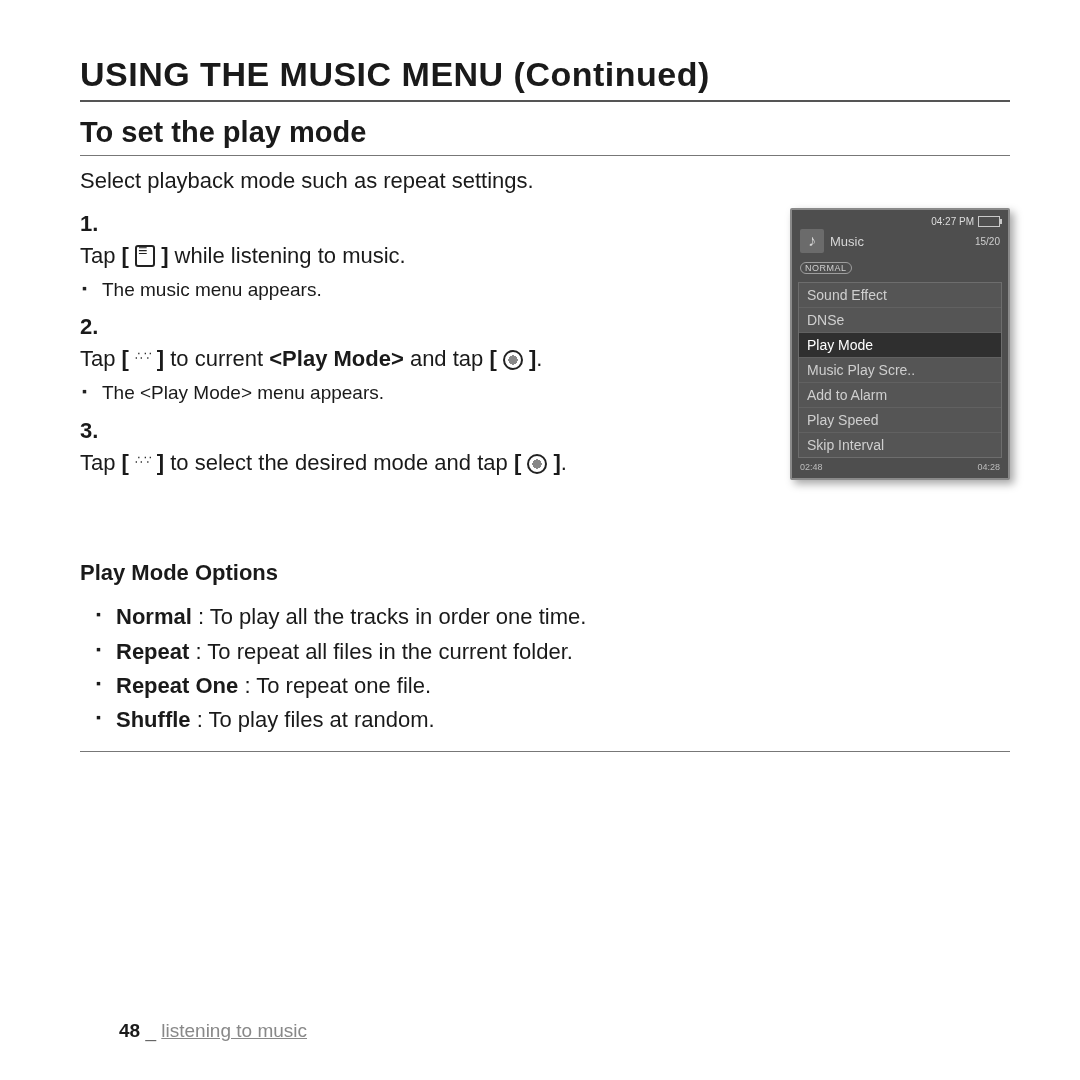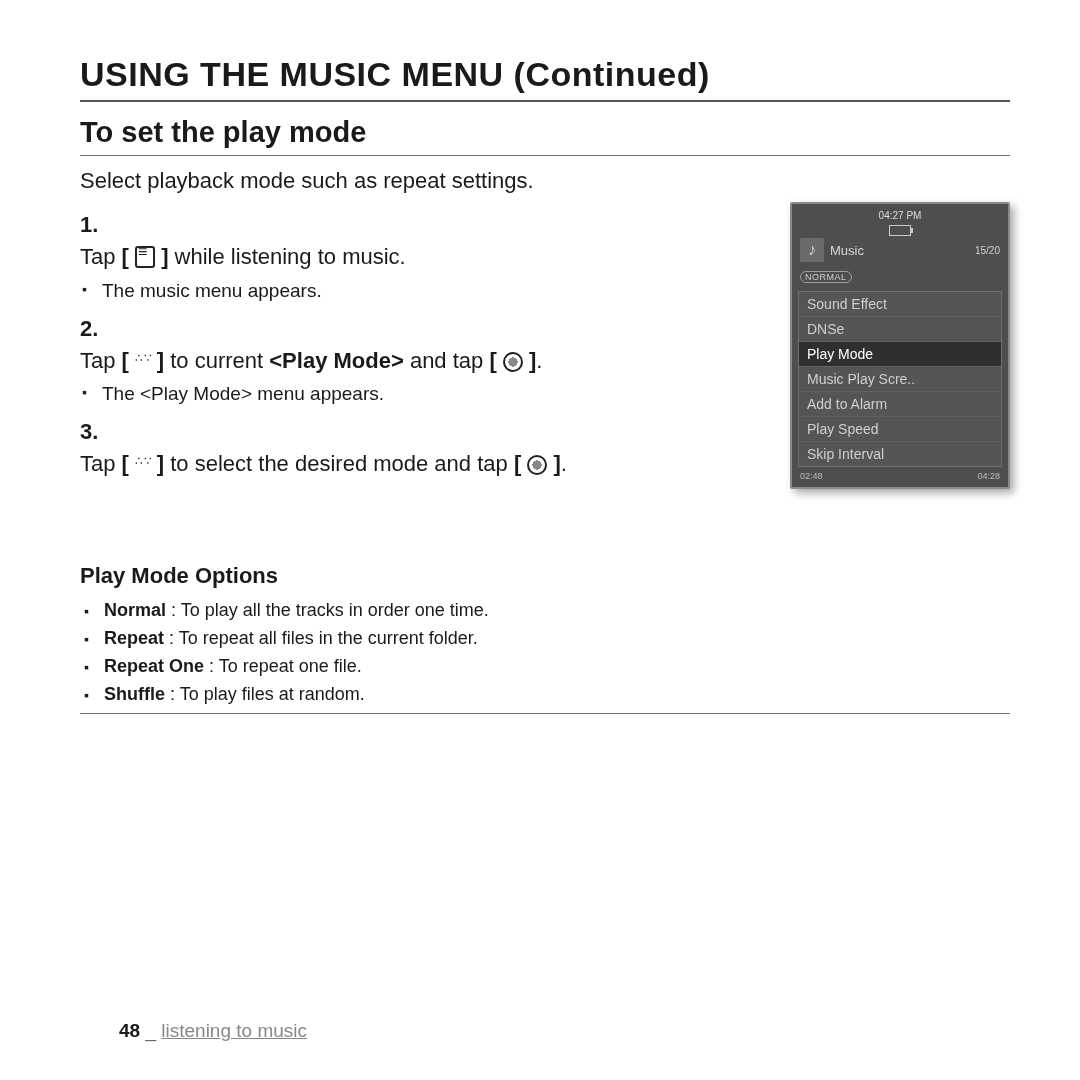--- a/index.html
+++ b/index.html
@@ -128,21 +128,20 @@
     margin-top: -6px;
   }
   .device .status {
     display: flex;
     justify-content: flex-end;
     align-items: center;
     gap: 4px;
     font-size: 10px;
     color: #dcdcdc;
     padding: 0 2px;
-    flex-direction: column;
   }
   .device .bat {
     width: 20px; height: 9px;
     border: 1px solid #c9c9c9;
     position: relative;
   }
   .device .bat::after {
     content: "";
     position: absolute; right: -3px; top: 2px;
     width: 2px; height: 5px; background: #c9c9c9;
@@ -194,22 +193,22 @@
     padding: 4px 2px 0 2px;
   }
 
   h3.opts-title {
     font-size: 22px;
     font-weight: bold;
     margin: 74px 0 8px 0;
   }
   ul.opts {
     list-style: none;
-    padding: 0; margin: 2px;
-    font-size: 18px;
+    padding: 0; margin: 14px;
+    font-size: 22px;
     line-height: 1.55;
   }
   ul.opts li {
     padding-left: 22px;
     position: relative;
   }
   ul.opts li::before {
     content: "▪";
     position: absolute;
     left: 2px; top: 4px;

